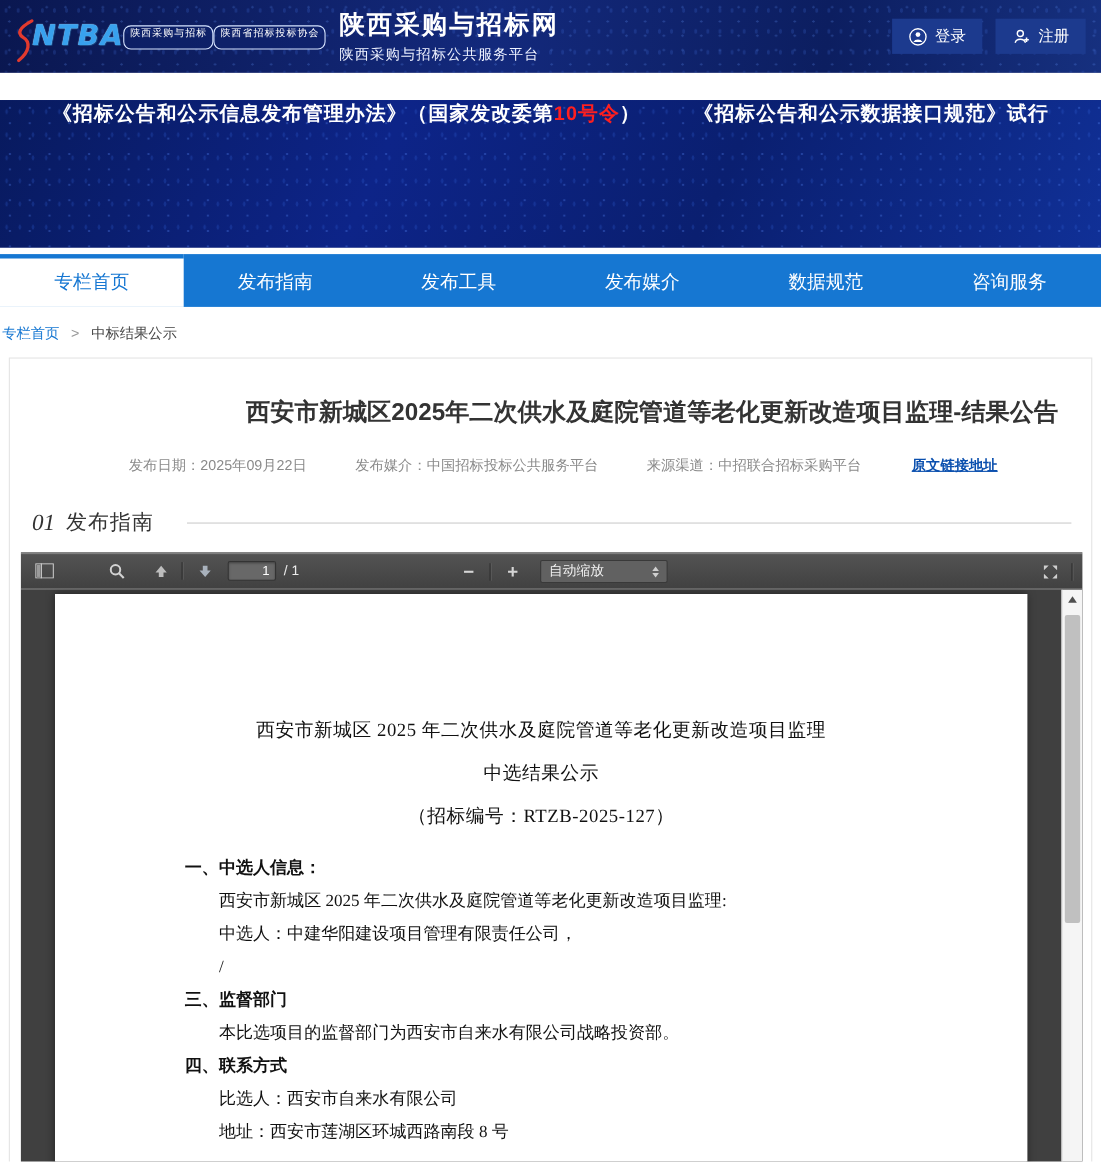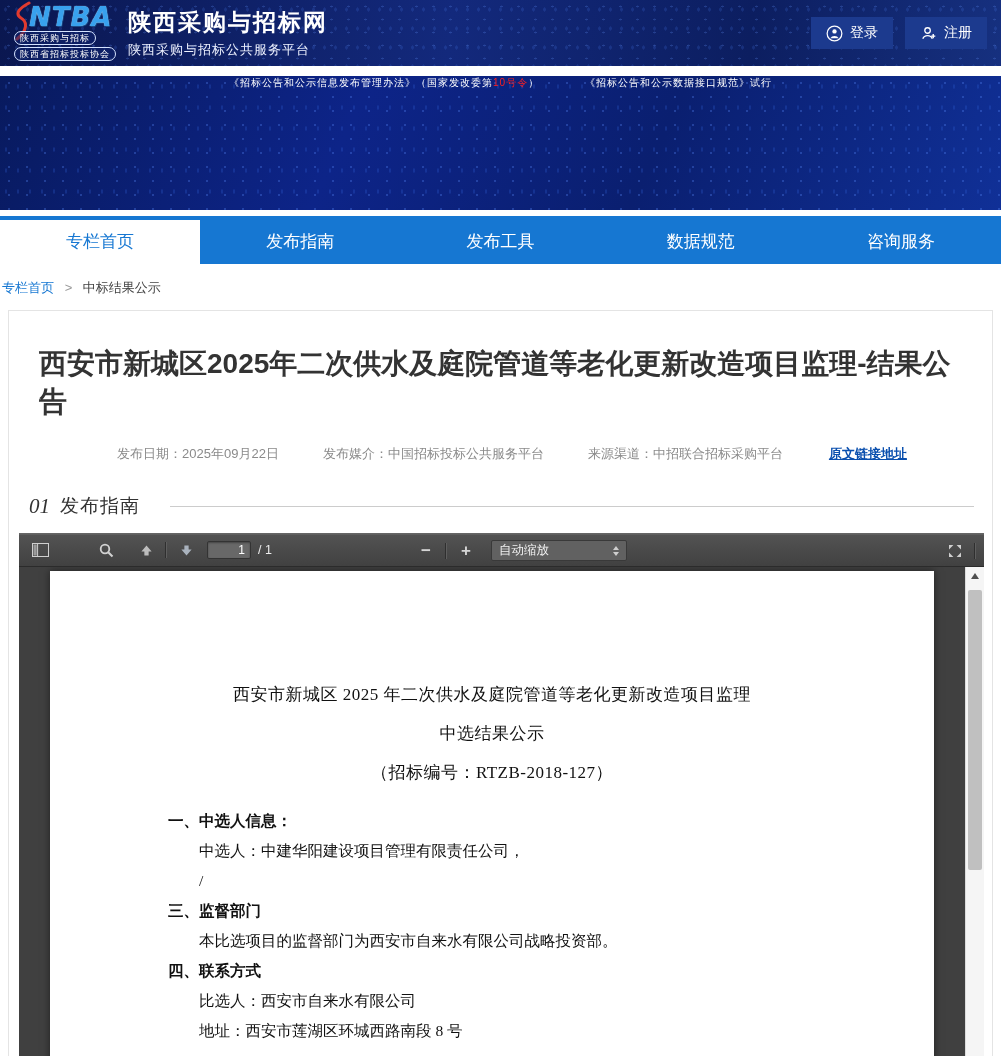--- a/index.html
+++ b/index.html
@@ -12,21 +12,21 @@
   
   .site-header {
     height:66px; display:flex; align-items:center; padding:0 14px; position:relative;
     background-color:#0c1d63;
     background-image:
       radial-gradient(rgba(100,150,255,.25) 1px, transparent 1.5px),
       radial-gradient(rgba(70,120,235,.2) 1px, transparent 1.5px),
       linear-gradient(95deg,#0a1750,#13297c 45%,#0c1e60 75%,#16307f);
     background-size:17px 13px, 11px 19px, 100% 100%;
   }
-  .logo { display:flex; flex-direction:column; margin-right:12px; }
+  .logo { display:flex; flex-direction:row; margin-right:12px; }
   .logo-row { display:flex; align-items:flex-end; height:24px; }
   .logo-swoosh { margin-right:-3px; margin-bottom:-12px; }
   .logo-acronym {
     font-family:"DejaVu Sans", sans-serif; font-style:italic; font-weight:bold;
     font-size:26px; line-height:24px; letter-spacing:1px; color:#38a1ee;
     text-shadow:0 0 1px #cfeaff, 1px 1px 0 #0a3a7a;
   }
   .logo-box {
     border:1px solid #d5e3ff; border-radius:7px; color:#fff; font-size:9px;
     line-height:12px; padding:0 5px; margin-top:2px; letter-spacing:1px;
@@ -48,42 +48,42 @@
     background-image:
       radial-gradient(rgba(90,140,255,.3) 1px, transparent 1.5px),
       radial-gradient(rgba(50,100,220,.25) 1px, transparent 1.5px),
       linear-gradient(115deg,#081a5e 0%,#0d2488 35%,#0a1f70 65%,#103097 100%);
     background-size:18px 14px, 12px 21px, 100% 100%;
   }
   .banner-title {
     padding-top:19px; font-size:39px; font-weight:bold; letter-spacing:6px;
     text-shadow:2px 3px 4px rgba(0,0,0,.55);
   }
-  .banner-sub { margin-top:10px; font-size:10px; font-weight:normal; letter-spacing:1px; }
+  .banner-sub { margin-top:25px; font-size:18px; font-weight:bold; letter-spacing:1px; }
   .banner-sub .red { color:#ff1f1f; }
   .banner-sub .spec { margin-left:42px; }
 
   
   .main-nav { height:48px; background:#1677d2; margin-top:6px; display:flex; }
   .nav-items { display:flex; width:100%; }
   .nav-item {
     flex:1; text-align:center; font-size:17px; color:#fff; line-height:44px;
     border-top:4px solid transparent; text-decoration:none; cursor:pointer;
   }
   .nav-item.active { background:#fff; color:#1677d2; border-top-color:#1677d2; }
 
   
   .breadcrumb { padding:15px 2px 13px; font-size:13px; }
   .bc-home { color:#1677d2; text-decoration:none; cursor:pointer; }
   .bc-sep { color:#999; margin:0 7px; }
   .bc-cur { color:#444; }
 
   
   .panel { margin:0 8px; border:1px solid #e4e4e4; background:#fff; height:756px; overflow:hidden; }
-  .article-title { margin:34px 30px 12px; text-align:left; font-size:28px; color:#333; font-weight:bold; }
+  .article-title { margin:34px 30px 12px; text-align:right; font-size:22px; color:#333; font-weight:bold; }
   .meta-row { display:flex; justify-content:center; align-items:center; margin-top:24px; font-size:13px; color:#8a8a8a; }
   .meta-items { display:flex; gap:44px;margin-left:23px; }
   .orig-link { margin-left:46px; color:#0a4fae; font-weight:bold; text-decoration:underline; cursor:pointer; }
   .section-head { display:flex; align-items:center; margin:30px 0 14px 20px; }
   .sec-num { font-style:italic; font-size:21px; color:#333; font-family:"Liberation Serif",serif; margin-right:10px; }
   .sec-title { font-size:19px; color:#333; letter-spacing:1px; }
   .sec-line { flex:1; height:1px; background:#ccc; margin:0 18px 0 30px; }
 
   
   .pdf-viewer { margin:0 8px 0 10px; height:586px; border-top:1px solid #666; }
@@ -98,21 +98,21 @@
   .ml36 { margin-left:36px; } .ml10 { margin-left:10px; }
   .page-input {
     width:44px; height:18px; background:#686868; border:1px solid #333; border-radius:2px;
     color:#fff; text-align:right; font-size:12px; padding:0 5px; margin-left:6px;
     box-shadow:inset 0 1px 2px rgba(0,0,0,.35); font-family:inherit;
   }
   .page-total { color:#ececec; font-size:12.5px; margin-left:7px; }
   .tb-center { position:absolute; left:392px; top:0; height:33px; display:flex; align-items:center; }
   .tb-right { position:absolute; right:4px; top:0; height:33px; display:flex; align-items:center; }
   .zoom-select {
-    height:21px; width:136px; background:#616161; border:1px solid #393939; border-radius:2px;
+    height:21px; width:116px; background:#616161; border:1px solid #393939; border-radius:2px;
     display:flex; align-items:center; color:#f0f0f0; font-size:12.5px; padding:0 7px;
     margin-left:10px; cursor:pointer;
   }
   .spinner { margin-left:auto; display:flex; flex-direction:column; gap:2px; }
   .spin-up { width:0; height:0; border-left:3.5px solid transparent; border-right:3.5px solid transparent; border-bottom:4px solid #cfcfcf; }
   .spin-down { width:0; height:0; border-left:3.5px solid transparent; border-right:3.5px solid transparent; border-top:4px solid #cfcfcf; }
   .rot180 { transform:rotate(180deg); }
 
   .pdf-body { position:relative; height:552px; background:#404040; overflow:hidden; padding-right:19px; }
   .pdf-page { width:884px; height:1200px; margin:4px auto 0; background:#fff; box-shadow:0 0 8px rgba(0,0,0,.5); }
@@ -176,20 +176,21 @@
       <span>《招标公告和公示信息发布管理办法》（国家发改委第</span><span class="red">10号令</span><span>）</span>
       <span class="spec">《招标公告和公示数据接口规范》试行</span>
     </div>
   </div>
 
   <nav class="main-nav">
     <div class="nav-items">
         <a class="nav-item active">专栏首页</a>
         <a class="nav-item">发布指南</a>
         <a class="nav-item">发布工具</a>
+        <a class="nav-item">发布媒介</a>
         <a class="nav-item">数据规范</a>
         <a class="nav-item">咨询服务</a>
       </div>
   </nav>
 
   <div class="breadcrumb">
     <a class="bc-home">专栏首页</a>
     <span class="bc-sep">&gt;</span>
     <span class="bc-cur">中标结果公示</span>
   </div>
@@ -266,23 +267,24 @@
           </button>
           <span class="tb-sep"></span>
         </div>
       </div>
 
       <div class="pdf-body">
         <div class="pdf-page">
           <div class="pdf-doc">
             <div class="doc-title">西安市新城区 2025 年二次供水及庭院管道等老化更新改造项目监理</div>
             <div class="doc-title">中选结果公示</div>
-            <div class="doc-title">（招标编号：RTZB-2018-127）</div>
+            <div class="doc-title">（招标编号：RTZB-2025-127）</div>
             <div class="doc-body">
                 <p class="doc-para h">一、中选人信息：</p>
+                <p class="doc-para b">西安市新城区 2025 年二次供水及庭院管道等老化更新改造项目监理:</p>
                 <p class="doc-para b">中选人：中建华阳建设项目管理有限责任公司，</p>
                 <p class="doc-para b">/</p>
                 <p class="doc-para h">三、监督部门</p>
                 <p class="doc-para b">本比选项目的监督部门为西安市自来水有限公司战略投资部。</p>
                 <p class="doc-para h">四、联系方式</p>
                 <p class="doc-para b">比选人：西安市自来水有限公司</p>
                 <p class="doc-para b">地址：西安市莲湖区环城西路南段 8 号</p>
               </div>
           </div>
         </div>

